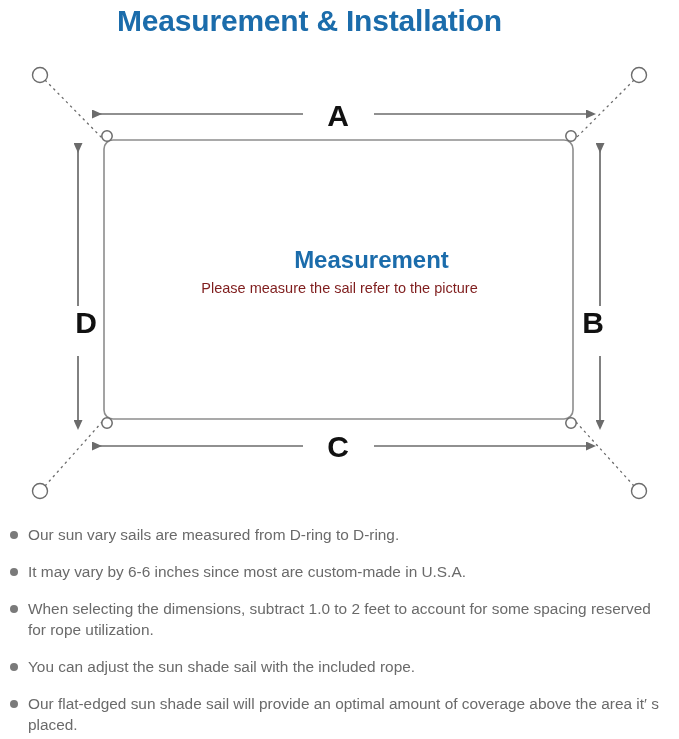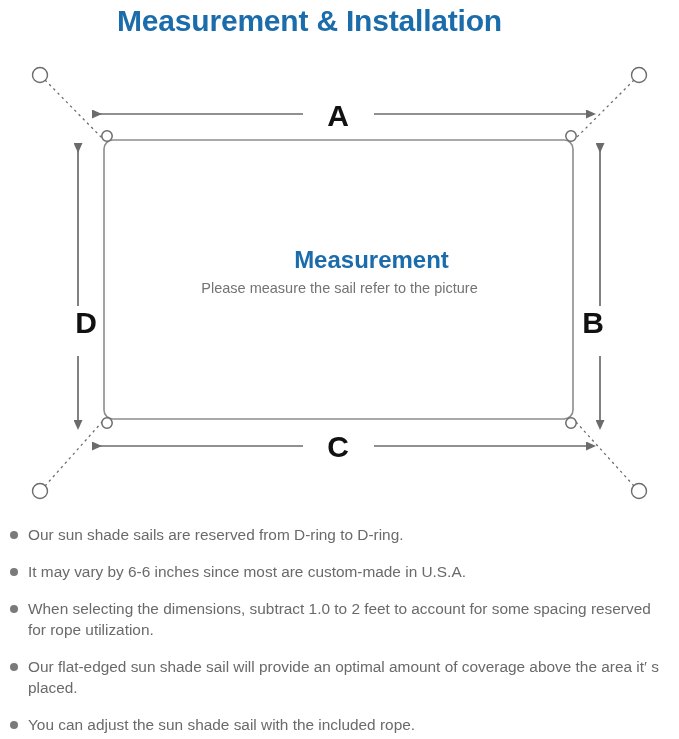--- a/index.html
+++ b/index.html
@@ -54,21 +54,21 @@
     top: 198px;
     font-size: 24px;
     font-weight: bold;
     color: #1b6cab;
     padding-left: 32px;
   }
   #measurement-sub {
     top: 232px;
     font-size: 14.5px;
     font-weight: normal;
-    color: #737373;
+    color: #7f1d1d;
   }
 
   .dim-letter {
     position: absolute;
     font-family: "Liberation Sans", sans-serif;
     font-weight: bold;
     font-size: 30px;
     color: #111111;
     text-align: center;
   }
@@ -157,31 +157,31 @@
 
   <div class="dim-letter" id="dim-a">A</div>
   <div class="dim-letter" id="dim-b">B</div>
   <div class="dim-letter" id="dim-c">C</div>
   <div class="dim-letter" id="dim-d">D</div>
 </div>
 
 <div id="notes">
   <div class="note-item">
     <span class="note-bullet"></span>
-    <span>Our sun shade sails are reserved from D-ring to D-ring.</span>
+    <span>Our sun vary sails are measured from D-ring to D-ring.</span>
   </div>
   <div class="note-item">
     <span class="note-bullet"></span>
     <span>It may vary by 6-6 inches since most are custom-made in U.S.A.</span>
   </div>
   <div class="note-item">
     <span class="note-bullet"></span>
     <span>When selecting the dimensions, subtract 1.0 to 2 feet to account for some spacing reserved for rope utilization.</span>
   </div>
   <div class="note-item">
     <span class="note-bullet"></span>
-    <span>Our flat-edged sun shade sail will provide an optimal amount of coverage above the area it′ s placed.</span>
+    <span>You can adjust the sun shade sail with the included rope.</span>
   </div>
   <div class="note-item">
     <span class="note-bullet"></span>
-    <span>You can adjust the sun shade sail with the included rope.</span>
+    <span>Our flat-edged sun shade sail will provide an optimal amount of coverage above the area it′ s placed.</span>
   </div>
 </div>
 
 </body></html>

